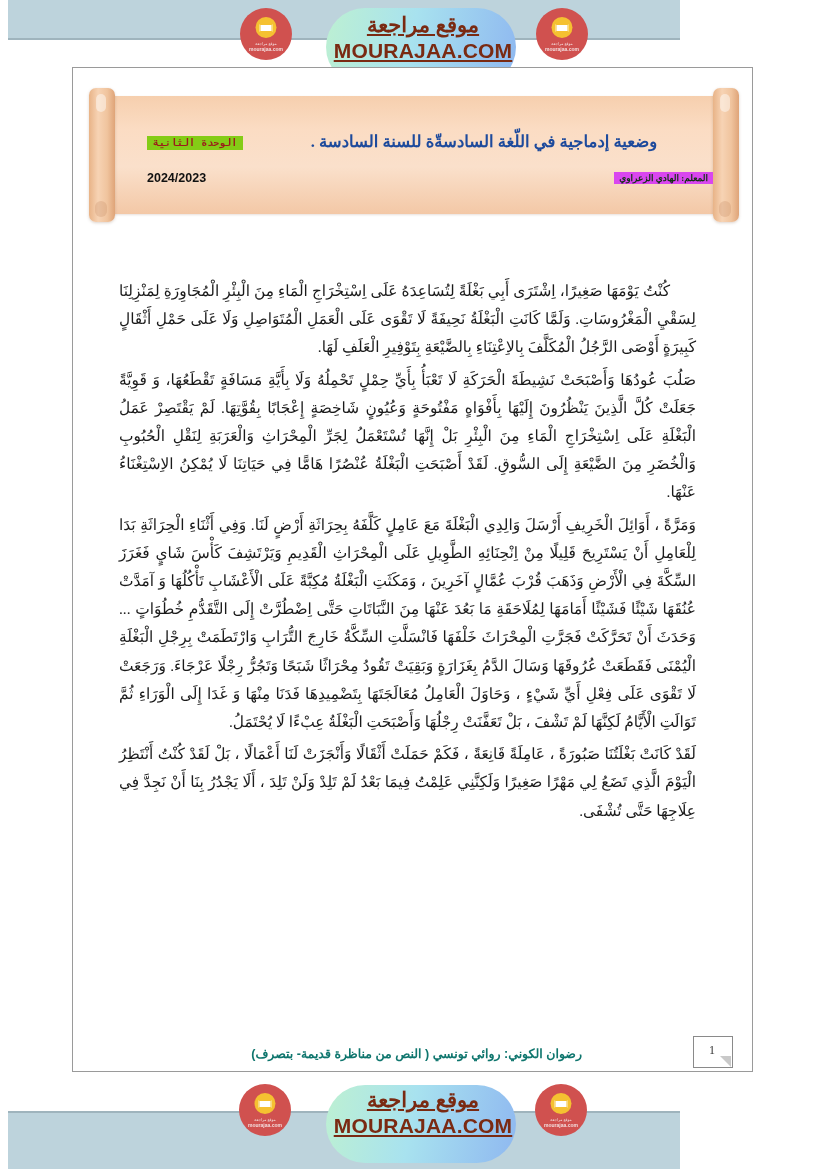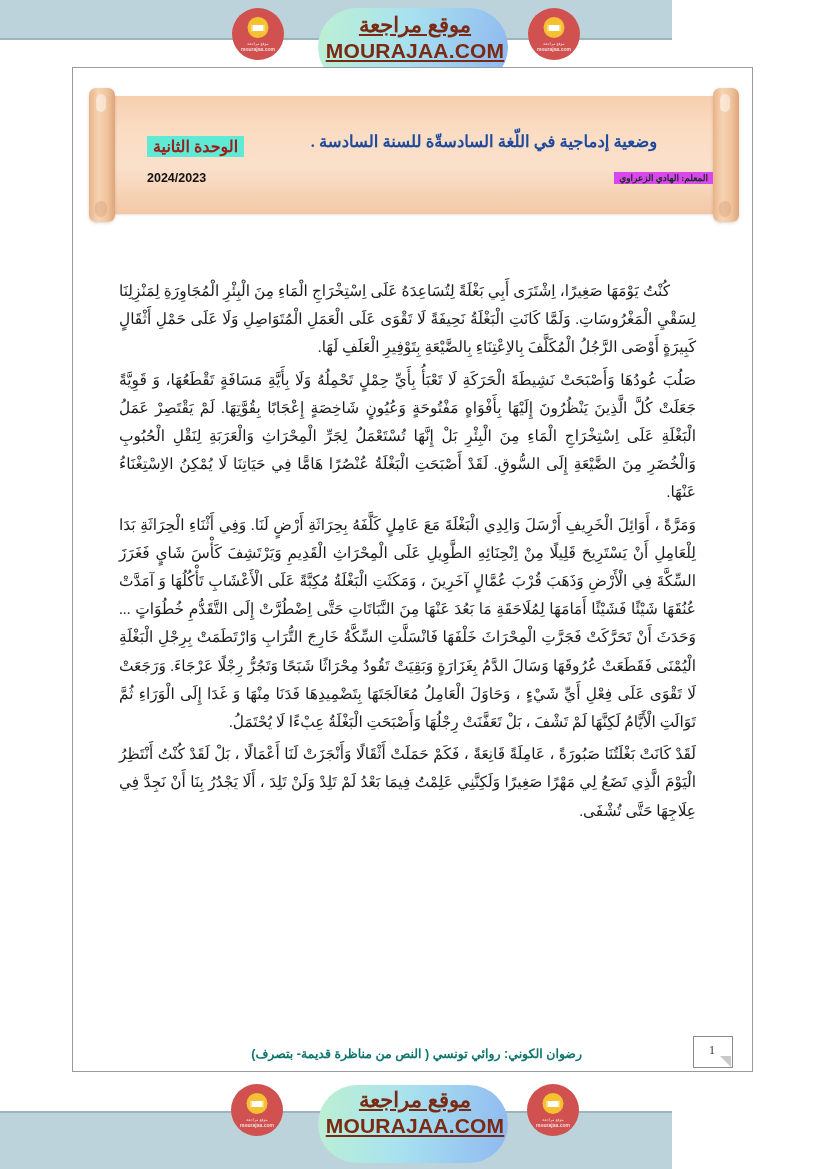--- a/index.html
+++ b/index.html
@@ -11,21 +11,21 @@
     width: 825px;
     height: 1169px;
     position: relative;
     font-family: "Liberation Serif", "DejaVu Serif", serif;
     overflow: hidden;
   }
 
   
   .wm-band {
     position: absolute;
-    left: 0;
+    left: 8px;
     width: 672px;
     height: 94px;
     overflow: hidden;
   }
   .wm-band.top { top: 0; }
   .wm-band.bottom { top: 1075px; }
 
   .wm-stripe-a, .wm-stripe-b {
     position: absolute;
     left: 0;
@@ -220,25 +220,25 @@
     font-family: "Liberation Serif", serif;
     font-weight: bold;
     font-size: 16.5px;
     letter-spacing: 0.2px;
   }
   .hdr-unit {
     position: absolute;
     left: 58px;
     top: 48px;
     direction: rtl;
-    background: #5eead4;
+    background: #84cc16;
     color: #9c1b1b;
-    font-family: Liberation Serif, serif;
-    font-weight: bold;
-    font-size: 16px;
+    font-family: Liberation Mono, monospace;
+    font-weight: bold;
+    font-size: 10px;
     padding: 1px 6px;
   }
   .hdr-year {
     position: absolute;
     left: 58px;
     top: 83px;
     direction: ltr;
     color: #111111;
     font-family: "Liberation Sans", sans-serif;
     font-weight: bold;

